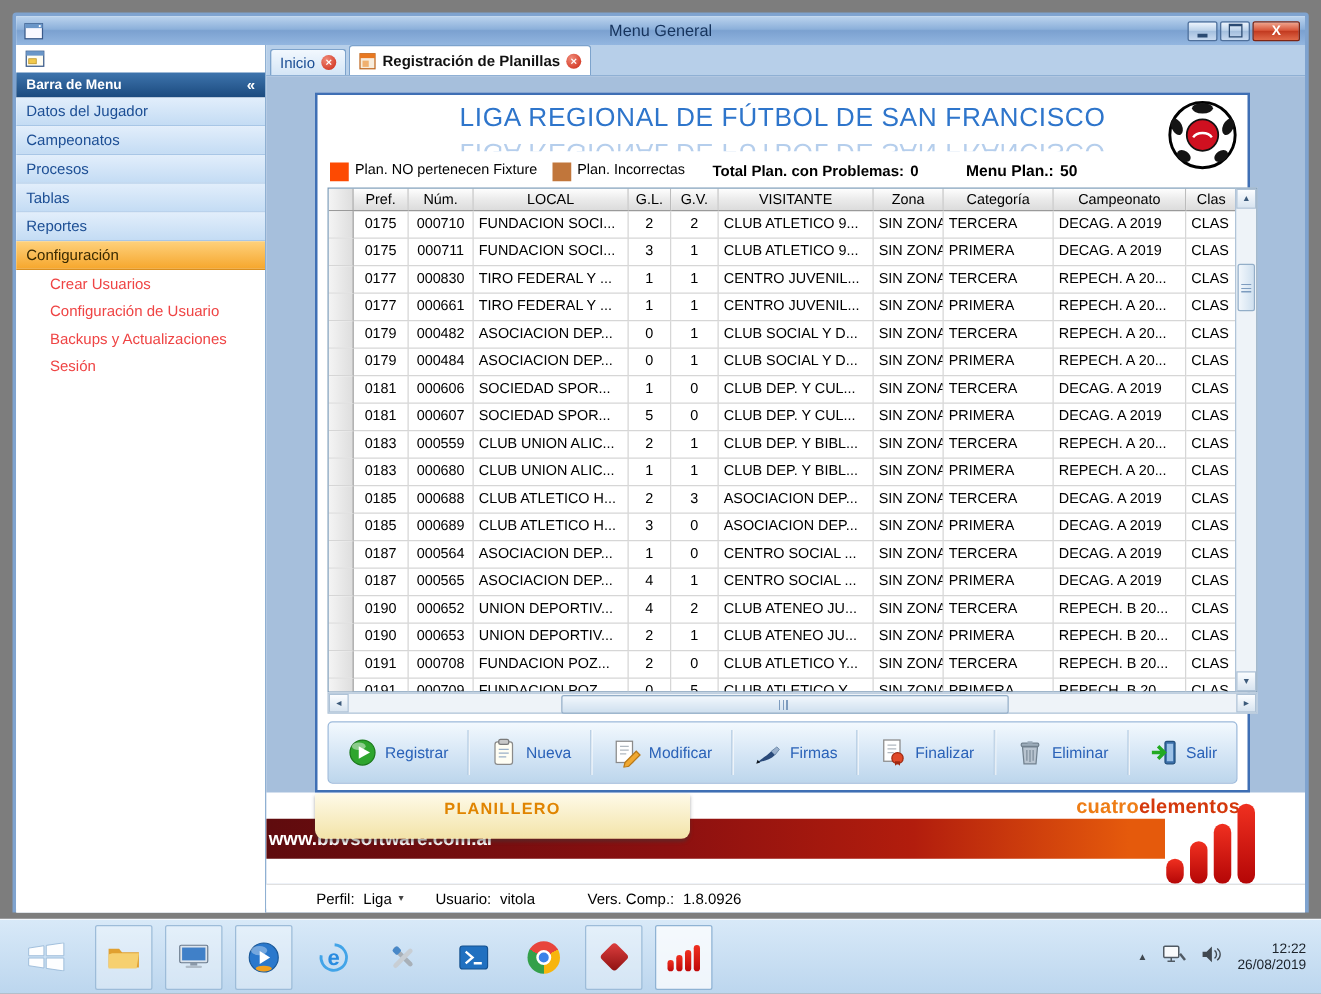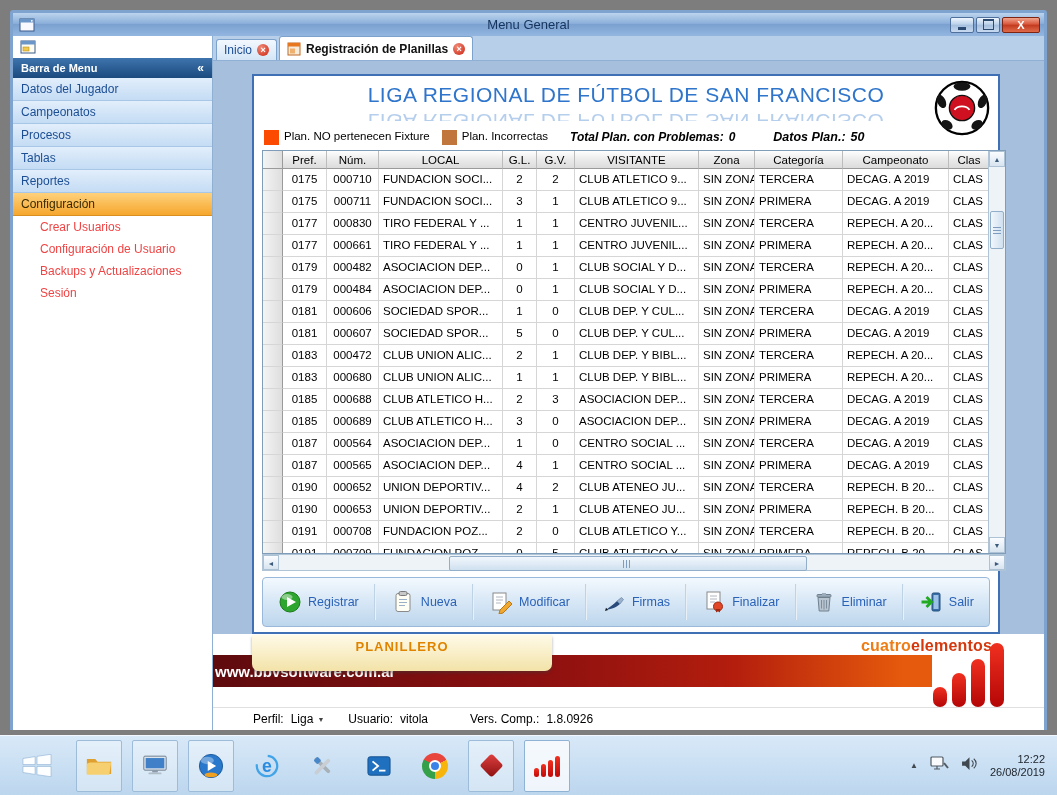--- a/index.html
+++ b/index.html
@@ -66,21 +66,21 @@
   .panel{position:absolute;left:39px;top:13px;width:748px;height:560px;background:#fff;
     border:2px solid #3f6fb4;box-sizing:border-box;}
   .p-title{position:absolute;top:6px;left:0;right:0;text-align:center;font-size:21px;line-height:26px;
     color:#2e75cb;letter-spacing:.5px;white-space:nowrap;}
   .reflect-clip{position:absolute;top:32px;left:0;right:0;height:13px;overflow:hidden;opacity:.35;}
   .reflect-clip .p-title{position:static;transform:scaleY(-1);}
   .logo{position:absolute;right:8px;top:4px;width:56px;height:56px;}
   .legend{position:absolute;top:54px;left:10px;right:80px;display:flex;font-size:11.5px;color:#000;}
   .swatch{width:15px;height:15px;display:inline-block;margin-right:5px;flex:0 0 auto;}
   .leg-label{margin-right:12px;white-space:nowrap;}
-  .tot{font-weight:bold;font-size:12px;margin-left:10px;white-space:nowrap;font-style:italic;}
+  .tot{font-weight:bold;font-size:12px;margin-left:10px;white-space:nowrap;}
   .tot.big{font-size:12.5px;margin-left:38px;}
   .tot .tv{margin-left:5px;}
 
   
   .grid{position:absolute;left:8px;top:74px;width:744px;height:404px;border:1px solid #7f9db9;box-sizing:border-box;
     background:#fff;overflow:hidden;}
   .grid-cols{position:absolute;left:0;top:0;width:727px;}
   .grid-row{display:grid;grid-template-columns:20px 44px 52px 124px 34px 38px 124px 56px 88px 106px 41px;}
   .hcell{height:18px;line-height:18px;font-size:11.5px;text-align:center;color:#000;
     background:linear-gradient(#fefefe,#e9e9e9 55%,#dcdcdc);border-right:1px solid #bcbcbc;border-bottom:1px solid #9a9a9a;
@@ -255,21 +255,21 @@
                 <path d="M22 32c3-5 13-5 16 0" stroke="#fff" stroke-width="2" fill="none"></path>
               </svg>
             </div>
 
             <div class="legend">
               <span class="swatch" style="background: rgb(253, 74, 2);"></span>
               <span class="leg-label">Plan. NO pertenecen Fixture</span>
               <span class="swatch" style="background: rgb(193, 118, 59);"></span>
               <span class="leg-label">Plan. Incorrectas</span>
               <span class="tot"><span>Total Plan. con Problemas:</span><span class="tv">0</span></span>
-              <span class="tot big"><span>Datos Plan.:</span><span class="tv">50</span></span>
+              <span class="tot big"><span>Menu Plan.:</span><span class="tv">50</span></span>
             </div>
 
             <div class="grid">
               <div class="grid-cols" id="gridArea">
                   <div class="grid-row">
                     <div class="hcell stub"></div>
                     <div class="hcell">Pref.</div>
                     <div class="hcell">Núm.</div>
                     <div class="hcell">LOCAL</div>
                     <div class="hcell">G.L.</div>
@@ -380,21 +380,21 @@
                     <div class="cell ctr">0</div>
                     <div class="cell">CLUB DEP. Y CUL...</div>
                     <div class="cell">SIN ZONA</div>
                     <div class="cell">PRIMERA</div>
                     <div class="cell">DECAG. A 2019</div>
                     <div class="cell">CLAS</div>
                   </div>
                   <div class="grid-row">
                     <div class="cell stub"></div>
                     <div class="cell ctr">0183</div>
-                    <div class="cell ctr">000472</div>
+                    <div class="cell ctr">000559</div>
                     <div class="cell">CLUB UNION ALIC...</div>
                     <div class="cell ctr">2</div>
                     <div class="cell ctr">1</div>
                     <div class="cell">CLUB DEP. Y BIBL...</div>
                     <div class="cell">SIN ZONA</div>
                     <div class="cell">TERCERA</div>
                     <div class="cell">REPECH. A 20...</div>
                     <div class="cell">CLAS</div>
                   </div>
                   <div class="grid-row">

